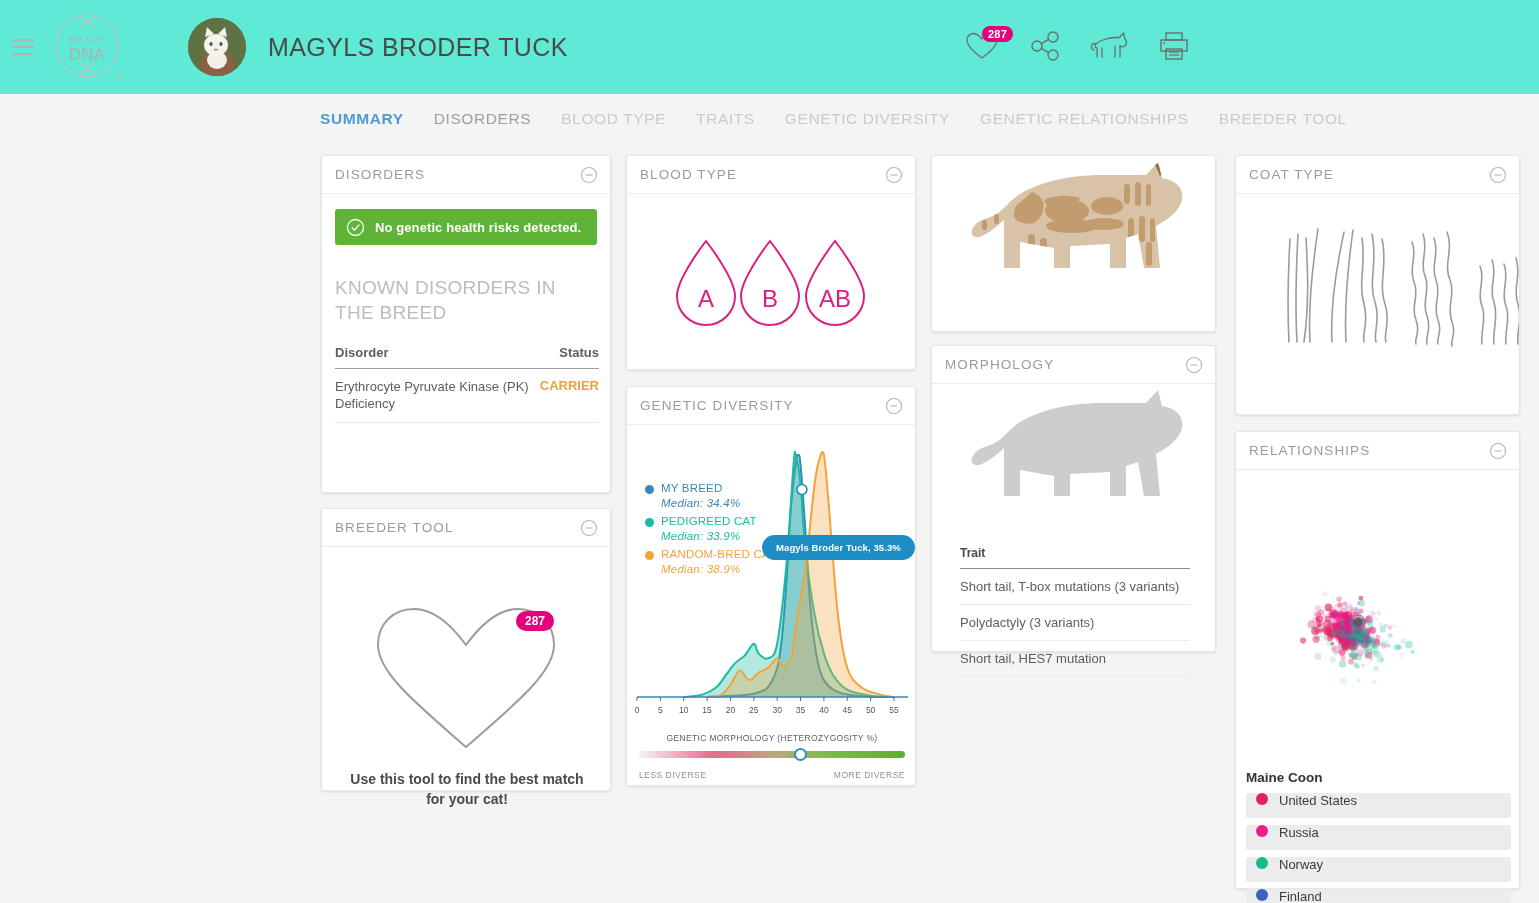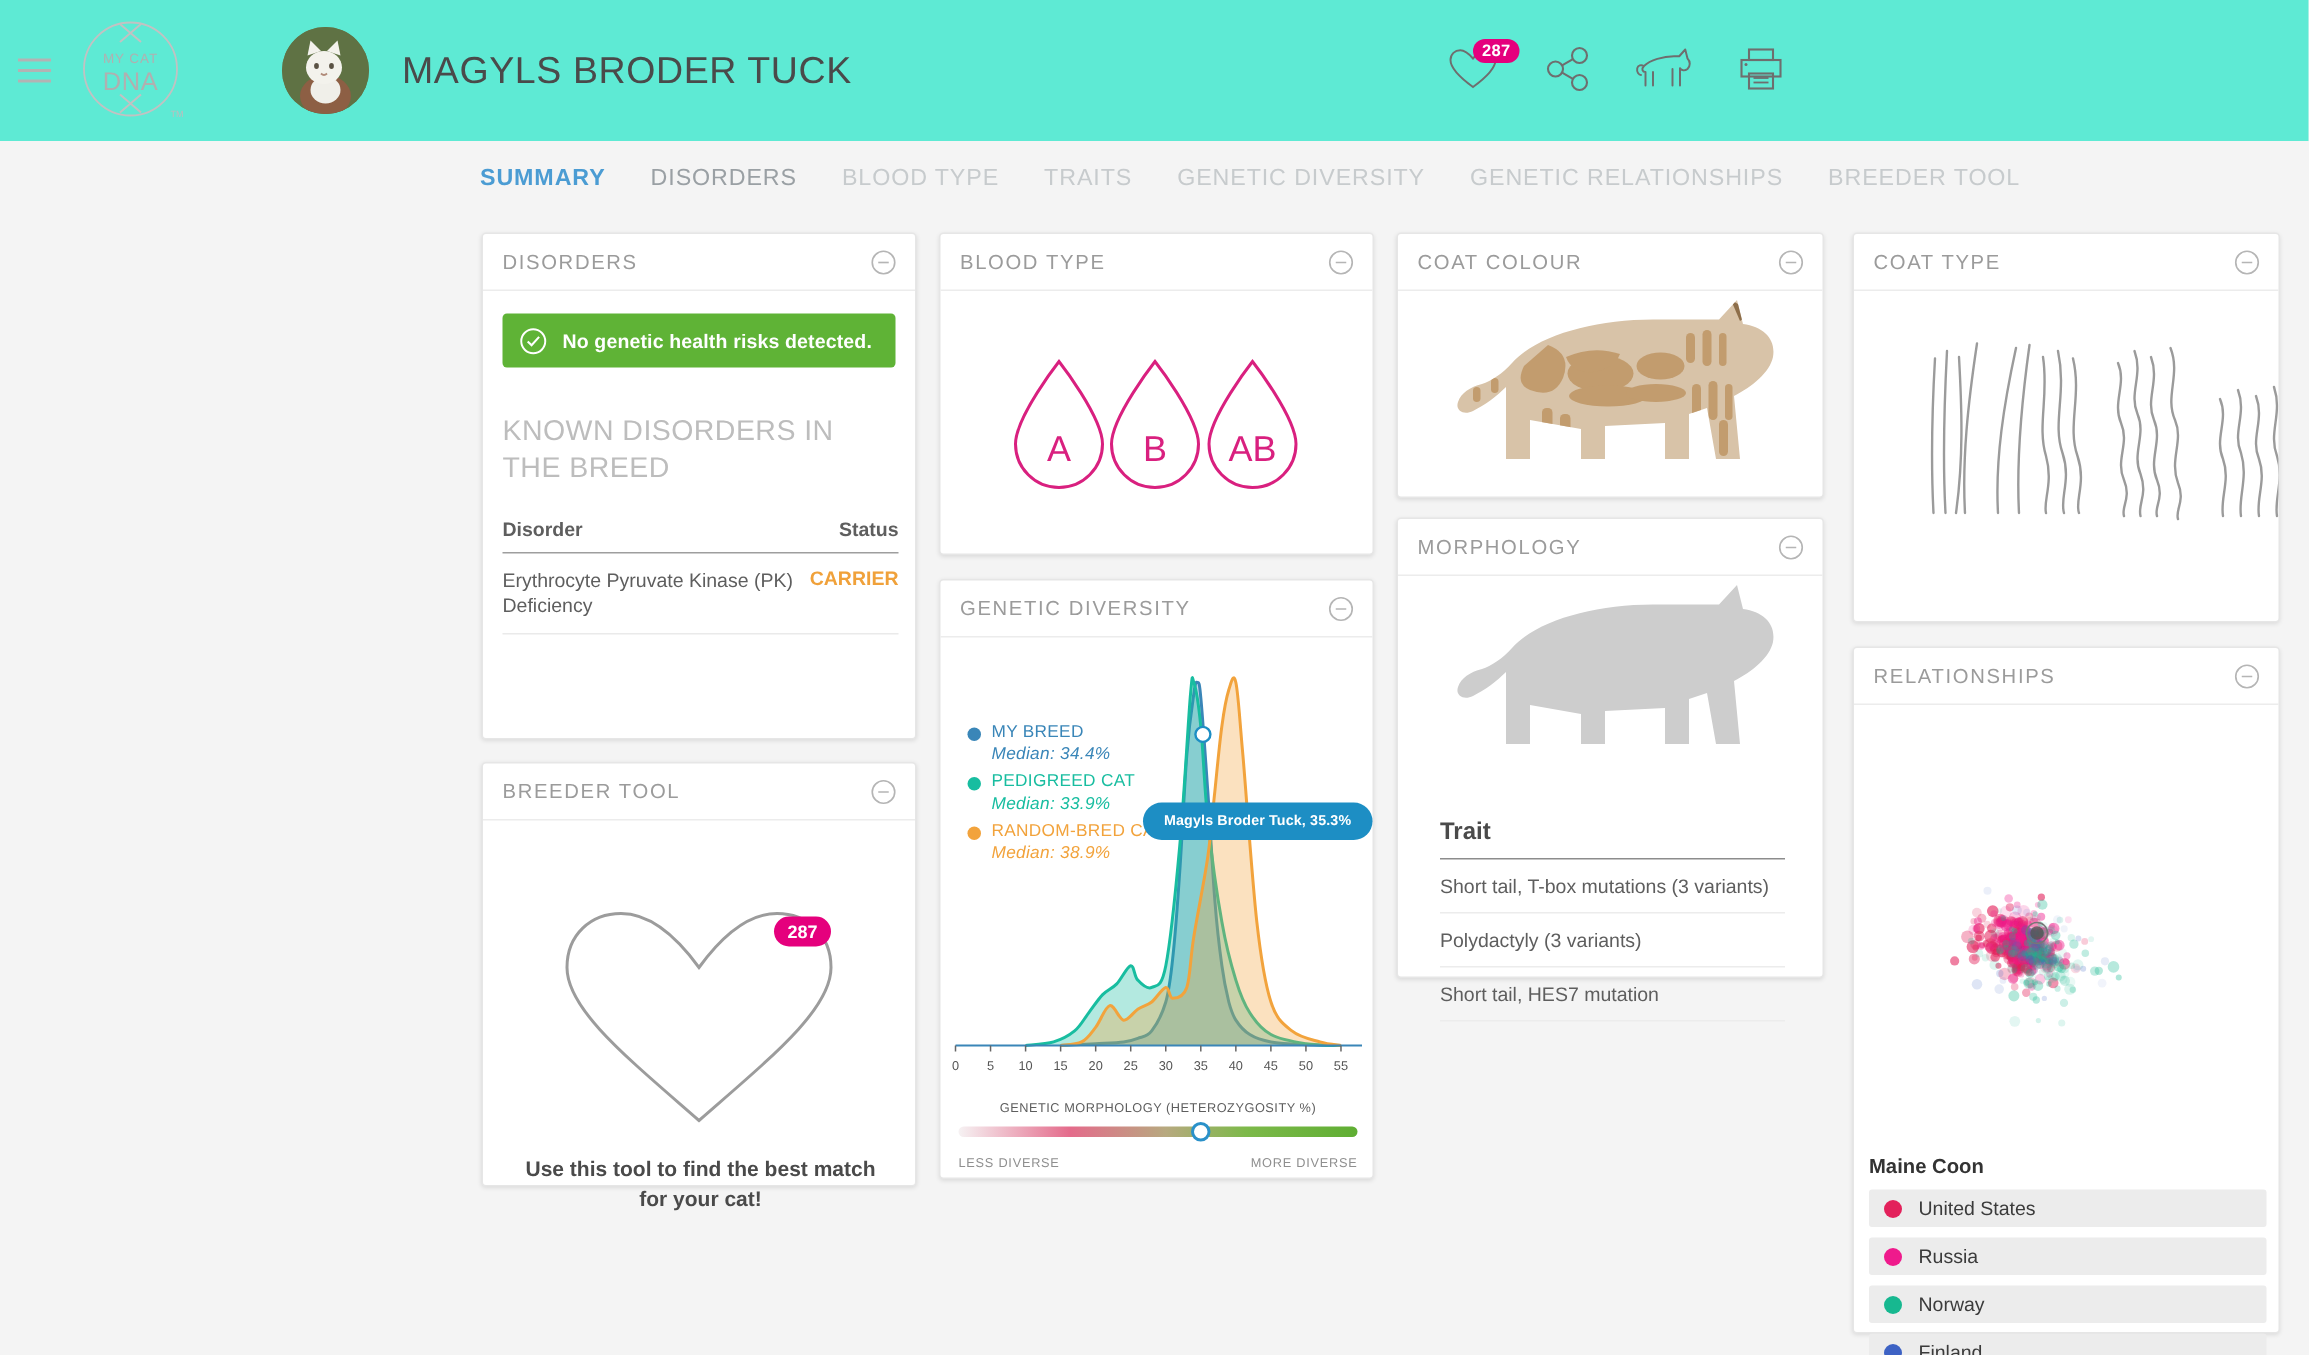--- a/index.html
+++ b/index.html
@@ -154,40 +154,40 @@
     display: flex; justify-content: space-between; margin-top: 12px;
     font-size: 8.5px; color: #8f8f8f; letter-spacing: .5px;
   }
 
   
   #card-coat-colour { left: 931px; top: 155px; width: 285px; height: 177px; }
   
   #card-morph { left: 931px; top: 345px; width: 285px; height: 307px; }
   .morph-table { position: absolute; left: 28px; top: 162px; width: 230px; }
   .morph-head {
-    font-size: 16px; font-weight: 700; color: #4a4a4a;
+    font-size: 12px; font-weight: 700; color: #4a4a4a;
     padding-bottom: 8px; border-bottom: 1px solid #8c8c8c;
   }
   .morph-row {
     font-size: 13px; color: #5e5e5e; padding: 10px 0 10px 0;
     border-bottom: 1px solid #ececec;
   }
 
   
   #card-coat-type { left: 1235px; top: 155px; width: 285px; height: 260px; }
   
   #card-rel { left: 1235px; top: 431px; width: 285px; height: 458px; }
   .rel-breed {
     position: absolute; left: 10px; top: 300px;
     font-size: 13.5px; font-weight: 700; color: #333;
   }
   .rel-list { position: absolute; left: 10px; top: 323px; width: 265px; }
   .rel-item {
     height: 25px; background: #ececec; border-radius: 2px;
-    display: flex; align-items: center; gap: 11px;
+    display: flex; align-items: flex-start; gap: 11px;
     padding-left: 10px; margin-bottom: 7px;
     font-size: 13px; color: #3b3b3b;
   }
   .rel-dot { width: 12px; height: 12px; border-radius: 50%; flex: none; }
 </style>
 </head>
 <body>
 
 <div class="topbar">
 
@@ -433,29 +433,20 @@
       <div class="gd-knob"></div>
       <div class="gd-slider-labels">
         <span>LESS DIVERSE</span>
         <span>MORE DIVERSE</span>
       </div>
     </div>
   </div>
 </div>
 
 <div class="card" id="card-coat-colour">
-  <div class="card-head">
-    <span class="card-title">COAT COLOUR</span>
-    <span class="collapse-ico">
-      <svg width="18" height="18" viewBox="0 0 18 18">
-          <circle cx="9" cy="9" r="7.5" fill="none" stroke="#b5b5b5" stroke-width="1.1"></circle>
-          <line x1="5.5" y1="9" x2="12.5" y2="9" stroke="#b5b5b5" stroke-width="1.1"></line>
-        </svg>
-    </span>
-  </div>
   <div style="position:relative;height:138px;">
     <svg width="283" height="138" viewBox="0 0 283 138">
       <defs>
         <clipPath id="catclip">
           <path d="M230 22 L226 6 L214 19 L170 19 C130 19 92 30 76 48
                    C70 55 62 60 56 62 C48 64 42 68 40 74 C38 80 44 83 50 80
                    C58 76 66 70 72 64 L72 112 L88 112 L88 86 L122 92 L122 112 L138 112
                    L138 90 L178 88 L178 112 L194 112 L194 82 L206 78 L212 112 L228 112
                    L224 70 C236 64 248 54 250 44 C252 32 244 24 230 22 Z"></path>
         </clipPath>

